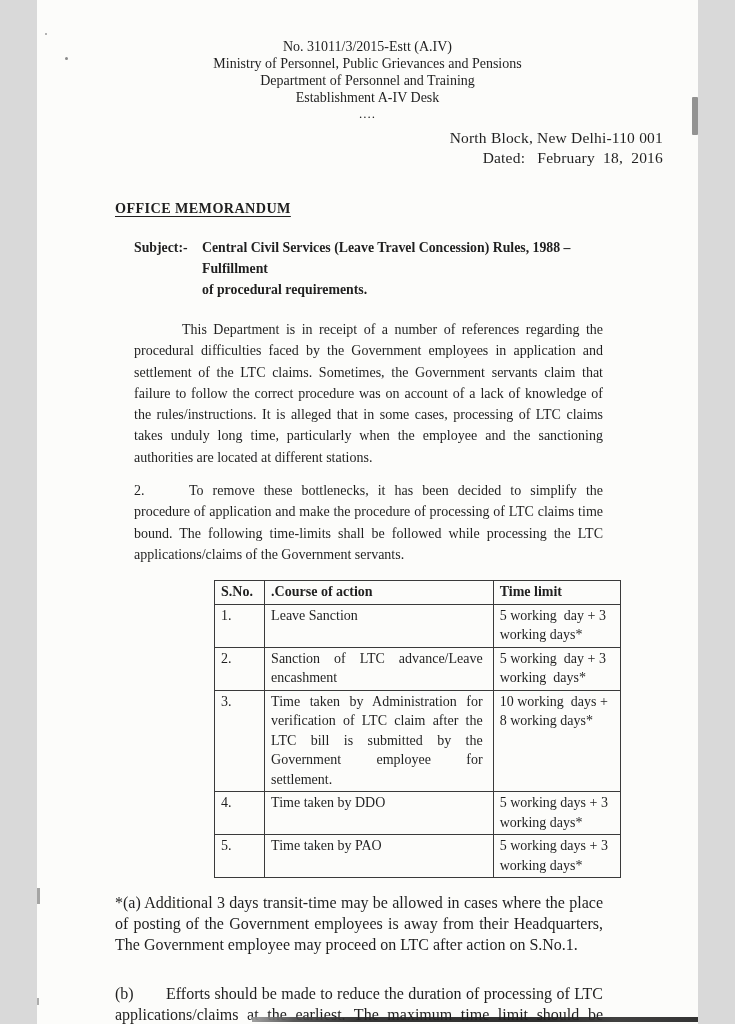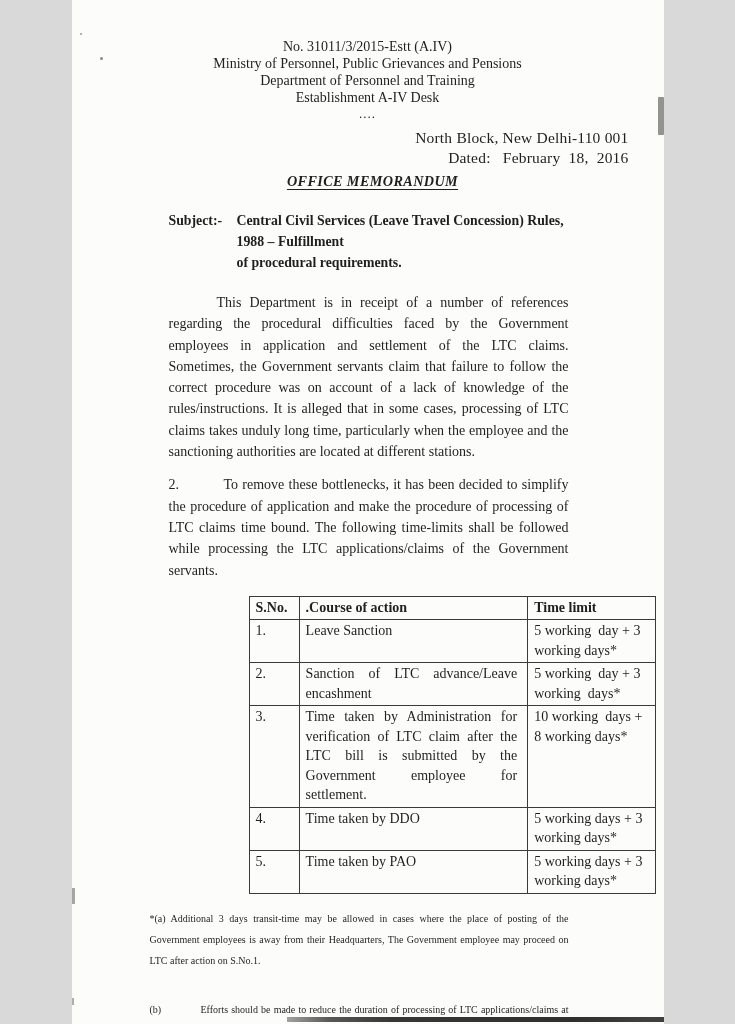--- a/index.html
+++ b/index.html
@@ -1,35 +1,35 @@
 <!DOCTYPE html>
 <html style="--paper: #fcfcfa; --ink: #1f1f1f;"><head>
 <meta charset="utf-8">
 <style>
   html,body{margin:0;padding:0;background:#d9d9d9;}
   .page{
     position:relative;
-    width:592px;height:1024px;
+    width:661px;height:1024px;
     margin:0 auto;
     background:var(--paper,#fcfcfa);
     color:var(--ink,#1f1f1f);
     font-family:"Liberation Serif","DejaVu Serif",serif;
     box-sizing:border-box;
     padding:38px 95px 0 78px;
     overflow:hidden;
   }
   
   .hdr{ text-align:center; margin-right:-17px; }
   .hdr-line{ font-size:14px; line-height:17px; }
   .dots{ text-align:center; margin-right:-17px; font-size:13px; line-height:12px; margin-top:2px; letter-spacing:1px; }
   
   .addr{ text-align:right; margin-right:-60px; margin-top:8px; }
   .addr-line{ font-size:15.5px; line-height:19.5px; letter-spacing:.2px; white-space:pre; }
   
-  .om{ text-align:center; margin-right:-27px; margin-top:5px;font-style:italic; }
+  .om{ text-align:left; margin-right:-27px; margin-top:32px; }
   .om span{
     font-size:14.2px; font-weight:700; letter-spacing:.4px;
     text-decoration:underline; text-underline-offset:3px;
   }
   
   .subject{ position:relative; margin-top:20px; margin-left:19px; padding-left:68px; font-size:13.8px; line-height:21px; }
   .subj-label{ position:absolute; left:0; top:0; font-weight:700; }
   .subj-bold{ font-weight:700; }
   
   .body{ margin:0; margin-left:19px; font-size:14px; line-height:21.3px; text-align:justify; }
@@ -48,21 +48,21 @@
     padding:1px 10px 2px 6px;
     line-height:19.5px;
   }
   table.tl th{ text-align:left; font-weight:700; }
   .col-sno{ width:50px; }
   .col-course{ width:228px; }
   .col-time{ width:127px; }
   td.course{ text-align:justify; }
   td.time{ white-space:pre-wrap; text-align:left; }
   
-  .fn{ margin-left:0; margin-top:14px; font-size:10px; line-height:21px; text-align:justify; }
+  .fn{ margin-left:0; margin-top:14px; font-size:16px; line-height:21px; text-align:justify; }
   .pb{ margin-left:0; margin-top:28px; }
   .pnum-b{ display:inline-block; width:51px; }
   
   .marker{ text-align:right; margin-right:-50px; margin-top:4px; font-size:14px; letter-spacing:.5px; }
   
   .art{ position:absolute; pointer-events:none; }
   .art-bottom{
     left:215px; bottom:2px; width:520px; height:5px;
     background:linear-gradient(90deg,#9a9a9a 0%,#4a4a4a 8%,#262626 20%,#1d1d1d 55%,#303030 70%,#161616 100%);
     opacity:.92;

